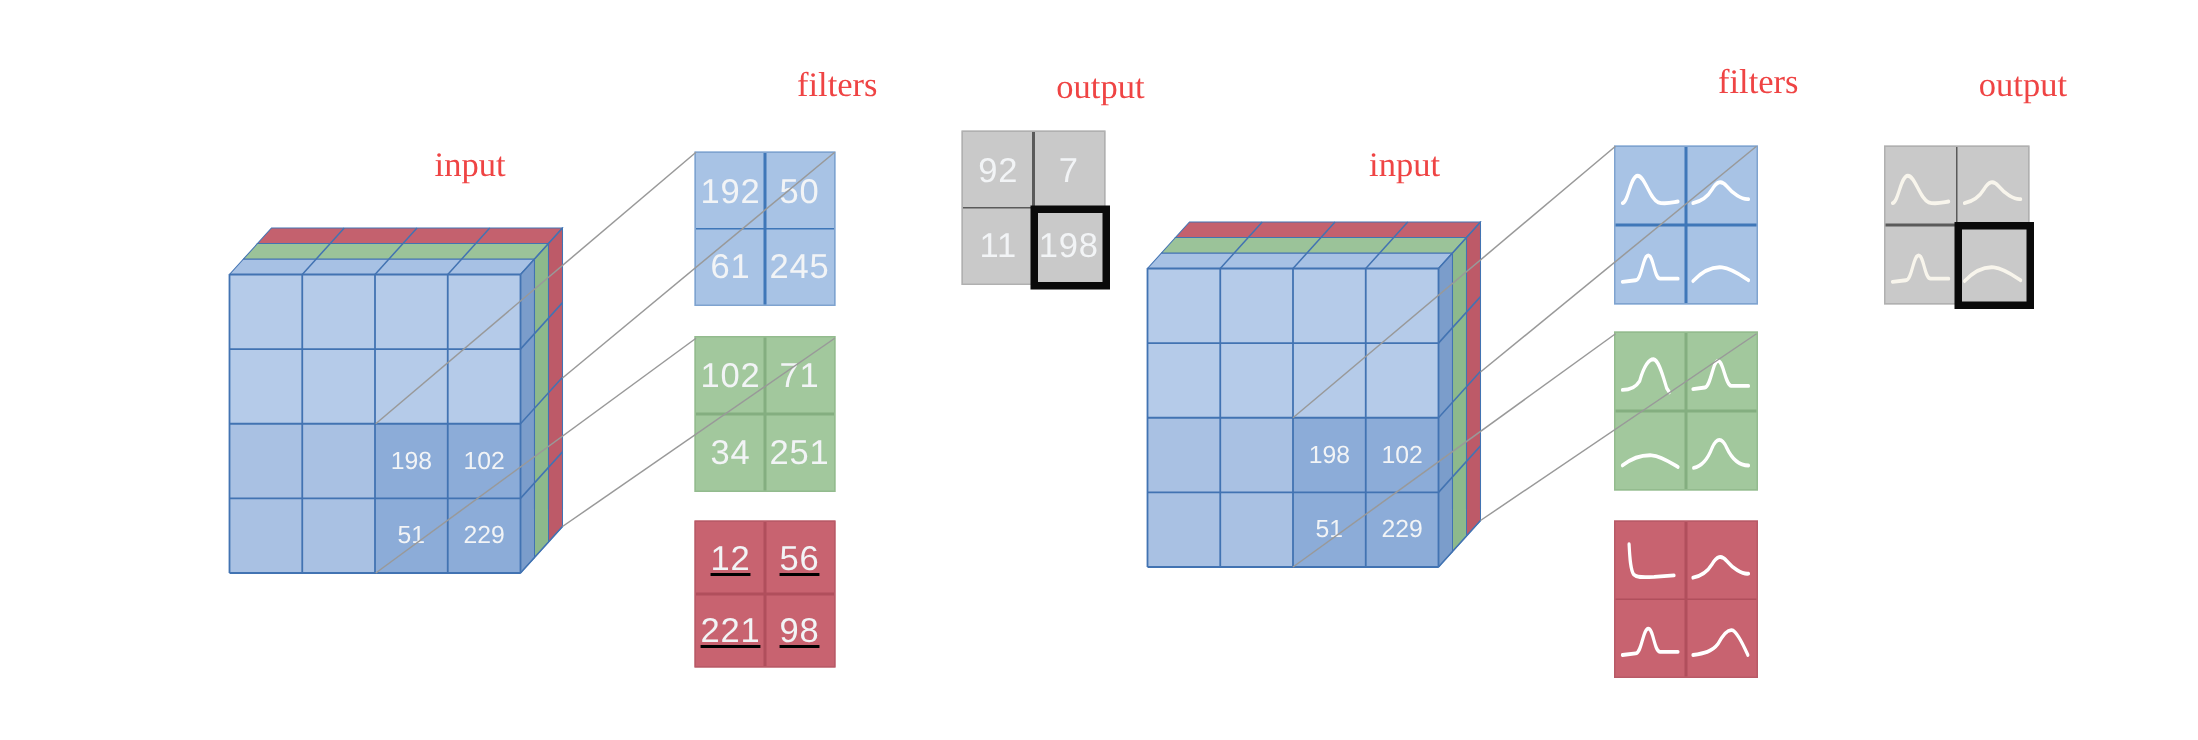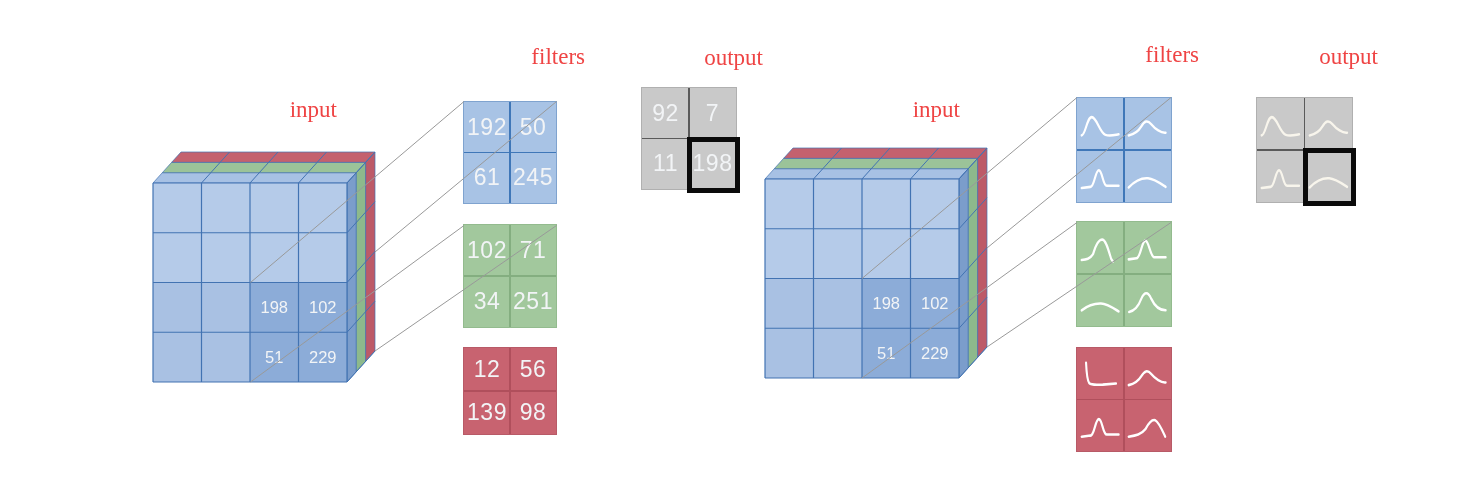--- a/index.html
+++ b/index.html
@@ -142,29 +142,29 @@
       </div>
     <div class="cell">
         <span class="num">34</span>
       </div>
     <div class="cell">
         <span class="num">251</span>
       </div>
     <div class="vline"></div>
       <div class="hline"></div>
   </div>
-  <div class="tile red" style="left:463px;top:347px;width:94px;height:88px;">
+  <div class="tile red" style="left:463px;top:347px;width:94px;height:98px;text-decoration:underline;">
     <div class="cell">
         <span class="num">12</span>
       </div>
     <div class="cell">
         <span class="num">56</span>
       </div>
     <div class="cell">
-        <span class="num">139</span>
+        <span class="num">221</span>
       </div>
     <div class="cell">
         <span class="num">98</span>
       </div>
     <div class="vline"></div>
       <div class="hline"></div>
   </div>
   <div class="tile gray" style="left:641px;top:87px;width:96px;height:103px;">
     <div class="cell">
         <span class="num">92</span>

